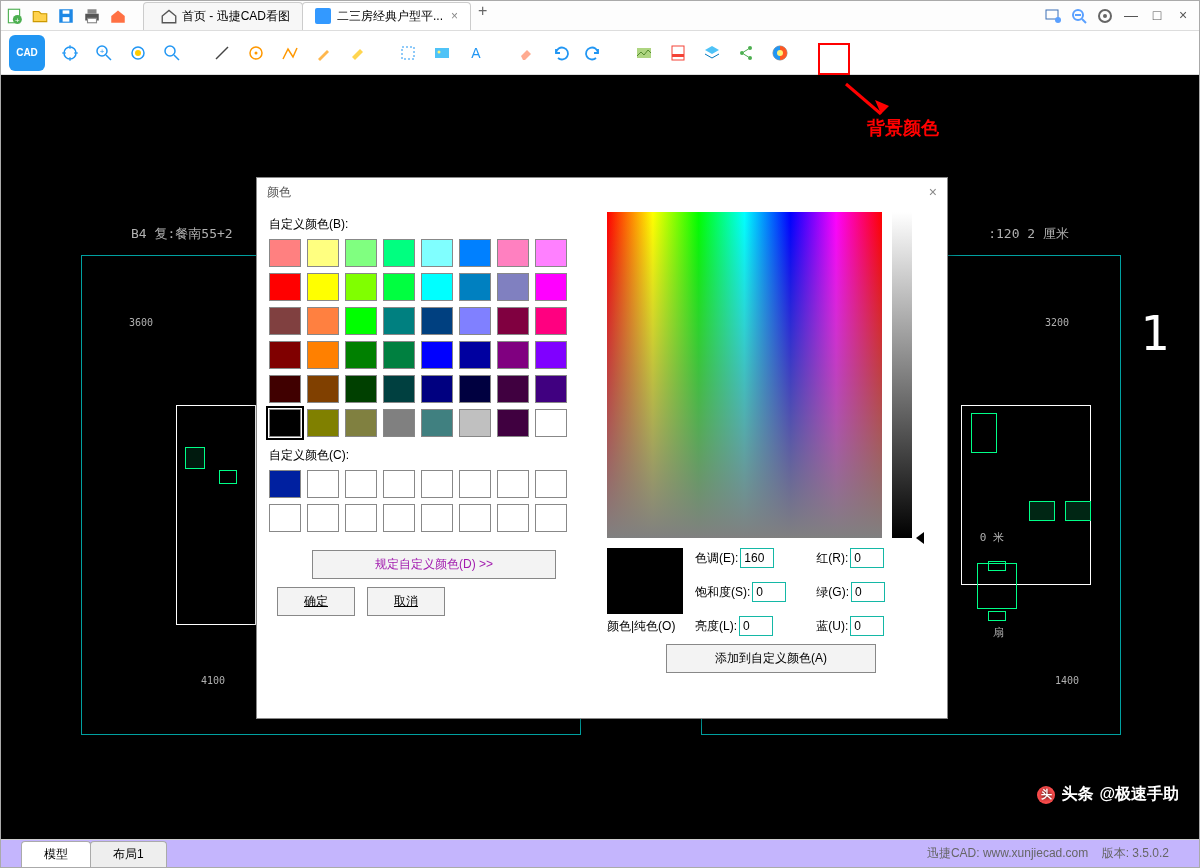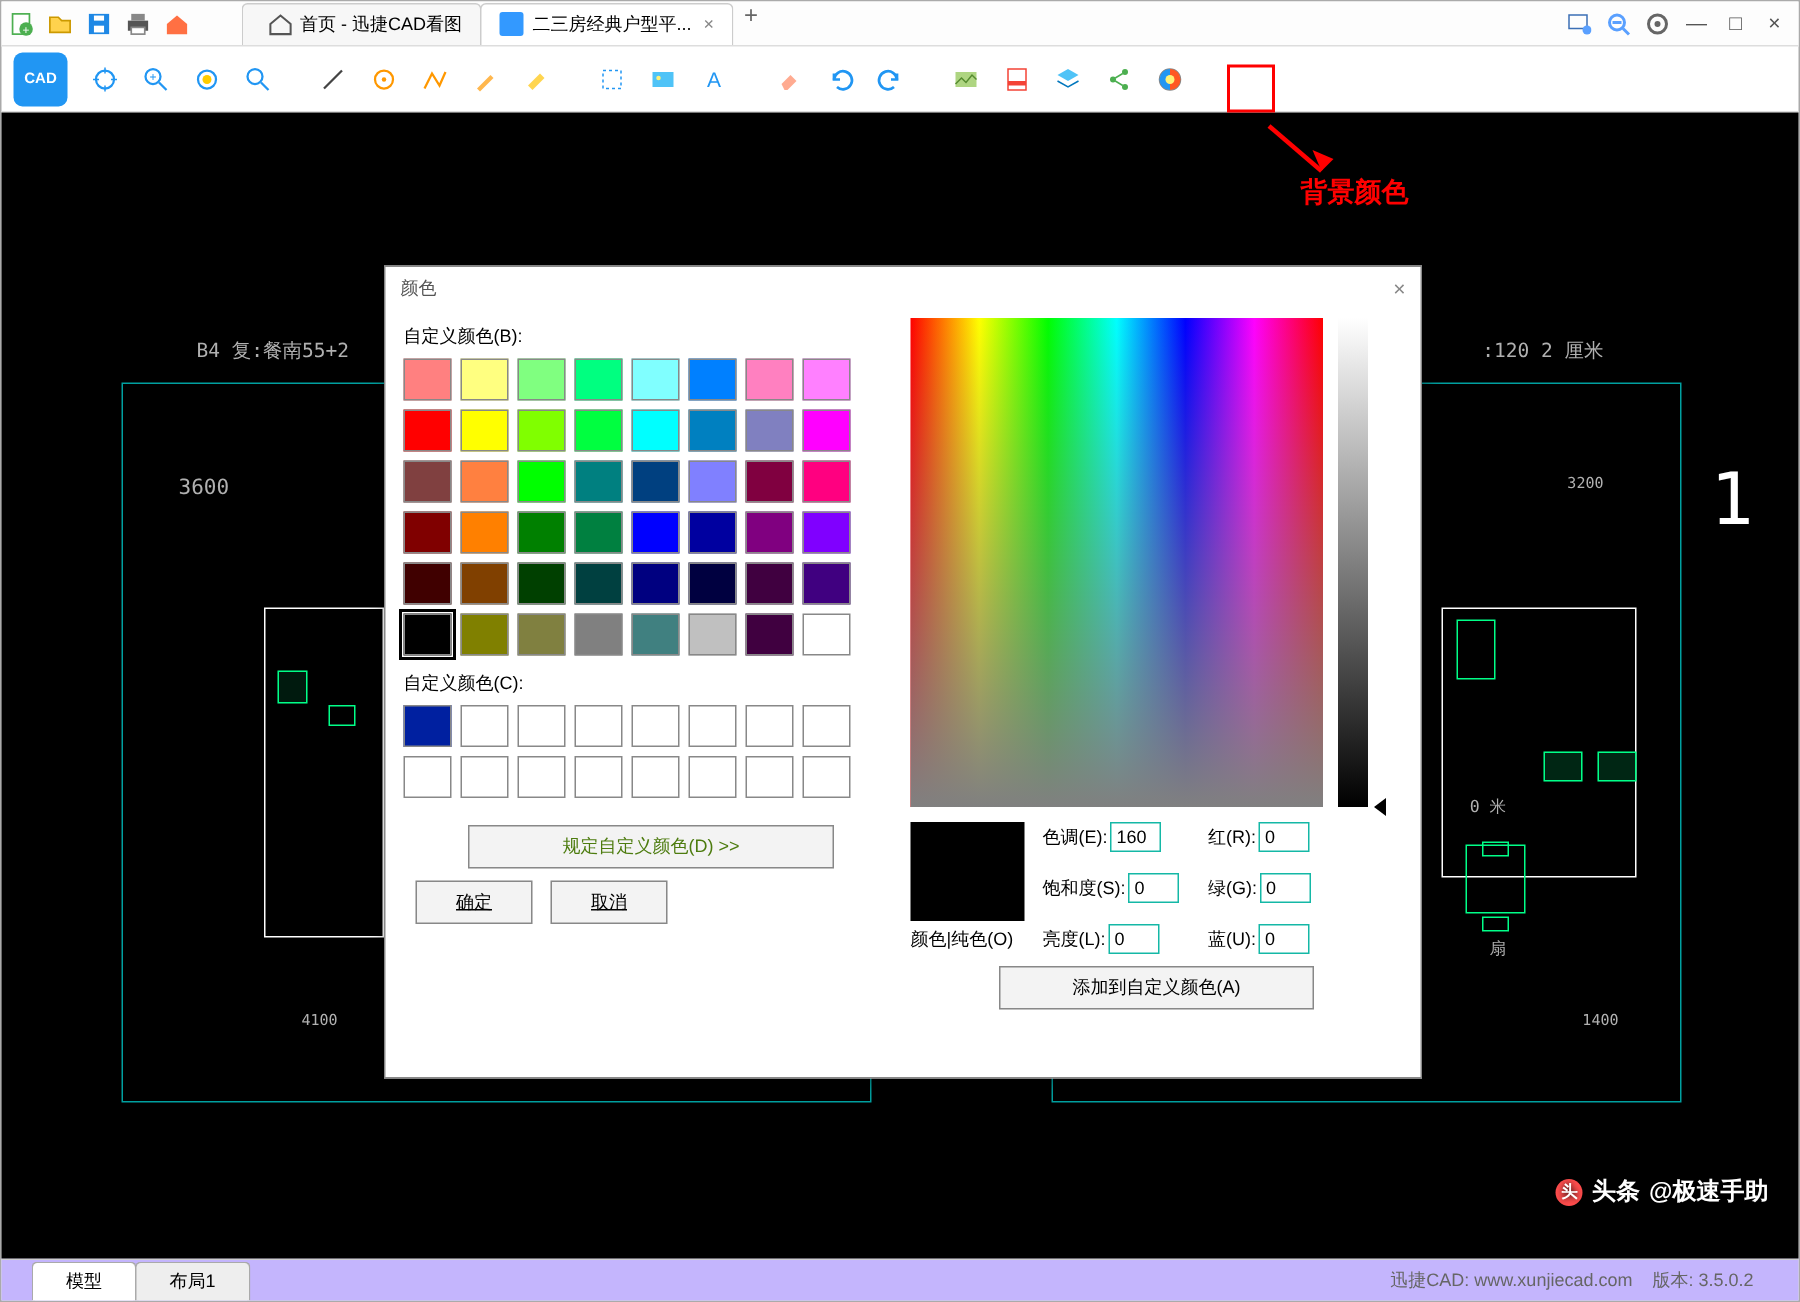--- a/index.html
+++ b/index.html
@@ -1,20 +1,20 @@
 <!DOCTYPE html>
 <html><head>
 <meta charset="utf-8">
 <style>
   * { box-sizing: border-box; margin: 0; padding: 0; }
   body { font-family: "Microsoft YaHei", sans-serif; font-size: 12px; background: #f0f0f0; }
   .window { width: 1200px; height: 868px; border: 1px solid #aaa; background: #fff; display: flex; flex-direction: column; position: relative; }
   .titlebar { height: 30px; display: flex; align-items: center; border-bottom: 1px solid #ddd; background: #fdfdfd; }
   .tb-icon { width: 18px; height: 18px; margin: 0 4px; display: inline-flex; align-items: center; justify-content: center; }
-  .tabs { display: flex; align-items: flex-start; margin-left: 30px; flex: 1; }
+  .tabs { display: flex; align-items: flex-start; margin-left: 12px; flex: 1; }
   .tab { display: flex; align-items: center; padding: 4px 12px; border: 1px solid #ccc; border-bottom: none; margin-right: -1px; border-radius: 4px 4px 0 0; height: 28px; background: #f7f7f7; }
   .tab.active { background: #fff; }
   .tab-fav { width: 16px; height: 16px; margin-right: 6px; background: #3399ff; border-radius: 2px; }
   .tab-close { margin-left: 8px; color: #888; }
   .tab-add { margin-left: 8px; font-size: 16px; color: #666; }
   .win-ctrls { display: flex; align-items: center; gap: 10px; margin-right: 8px; }
   .win-btn { width: 16px; height: 16px; text-align: center; line-height: 14px; font-size: 14px; color: #555; }
   .toolbar { display: flex; align-items: center; height: 44px; padding: 0 8px; border-bottom: 1px solid #ddd; }
   .app-logo { width: 36px; height: 36px; background: #2196f3; border-radius: 6px; margin-right: 8px; display:flex;align-items:center;justify-content:center;color:#fff;font-size:10px;font-weight:bold;}
   .tool { width: 26px; height: 26px; margin: 0 4px; display: inline-flex; align-items: center; justify-content: center; border-radius: 3px; }
@@ -50,27 +50,27 @@
     linear-gradient(to right, hsl(0,100%,50%), hsl(60,100%,50%), hsl(120,100%,50%), hsl(180,100%,50%), hsl(240,100%,50%), hsl(300,100%,50%), hsl(360,100%,50%));
     position: relative;
   }
   .lum-slider { width: 20px; height: 326px; background: linear-gradient(to bottom, #fff, #808080, #000); position: relative; }
   .lum-arrow { position:absolute; right:-12px; bottom:-6px; width:0;height:0;border-top:6px solid transparent;border-bottom:6px solid transparent;border-right:8px solid #000;}
   .spectrum-cursor { position:absolute; bottom: -4px; left: 186px; width: 12px; height: 12px;}
   .spectrum-cursor::before, .spectrum-cursor::after { content:''; position:absolute; background:#000;}
   .dlg-bottom-right { display: flex; margin-top: 10px; gap: 12px; }
   .color-preview-box { width: 76px; height: 66px; background: #000; }
   .color-preview-label { font-size: 12px; text-align: left; margin-top: 4px; }
-  .hs-inputs { display: flex; gap: 19px; }
+  .hs-inputs { display: flex; gap: 30px; }
   .hs-col { display: flex; flex-direction: column; gap: 14px; }
   .hs-row { display: flex; align-items: center; white-space: nowrap; font-size: 12px; }
   .hs-row input { width: 34px; height: 20px; border: 1px solid #14b8a6; margin-left: 2px; text-align: left; padding: 0 3px; font-size: 12px; }
   .dlg-btn-row { display: flex; gap: 12px; margin-top: 8px; margin-bottom: 12px; padding-left: 8px; text-decoration: underline;}
   .dlg-btn { padding: 5px 26px; border: 1px solid #888; background: #f3f3f3; font-size: 12px; cursor: pointer; }
-  .dlg-btn.wide { padding: 5px 62px; color: #4d7c0f; }
+  .dlg-btn.wide { padding: 5px 62px; color: #a21caf; }
   .dlg-btn.xwide { padding: 5px 48px; }
   .floor { position:absolute; border:1px solid #00e5e5; }
 </style>
 </head>
 <body>
 
 <div class="window">
 
   <div class="titlebar">
     <span class="tb-icon">
@@ -272,21 +272,21 @@
         <path d="M5 5 L40 35" stroke="red" stroke-width="3" fill="none"></path>
         <path d="M40 35 l-6 -14 l14 6 z" fill="red"></path>
       </svg>
   </div>
   <div class="ann-label">背景颜色</div>
 
   <div class="canvas-area">
     <div class="cad-text" style="top:150px;left:130px">B4 复:餐南55+2</div>
     <div class="cad-text" style="top:150px;right:130px">:120 2 厘米</div>
     <div class="cad-text cad-white" style="top:230px;right:30px;font-size:48px">1</div>
-    <div class="cad-text" style="top:242px;left:118px;font-size:14px">3600</div>
+    <div class="cad-text" style="top:242px;left:128px;font-size:10px">3600</div>
     <div class="cad-text" style="top:242px;right:130px;font-size:10px">3200</div>
     <div class="cad-text" style="top:455px;right:195px;font-size:11px">0 米</div>
     <div class="cad-text" style="top:550px;right:195px;font-size:11px">扇</div>
 
     <div class="floor" style="top:180px;left:80px;width:500px;height:480px;border-color:#00a0a0"></div>
     <div class="floor" style="top:180px;left:700px;width:420px;height:480px;border-color:#00a0a0"></div>
     <div class="floor" style="top:330px;left:175px;width:80px;height:220px;border-color:#fff"></div>
     <div class="floor" style="top:330px;left:960px;width:130px;height:180px;border-color:#fff"></div>
     <div class="floor" style="top:372px;left:184px;width:20px;height:22px;border-color:#00ff88;background:rgba(0,255,136,.1)"></div>
     <div class="floor" style="top:395px;left:218px;width:18px;height:14px;border-color:#00ff88"></div>

